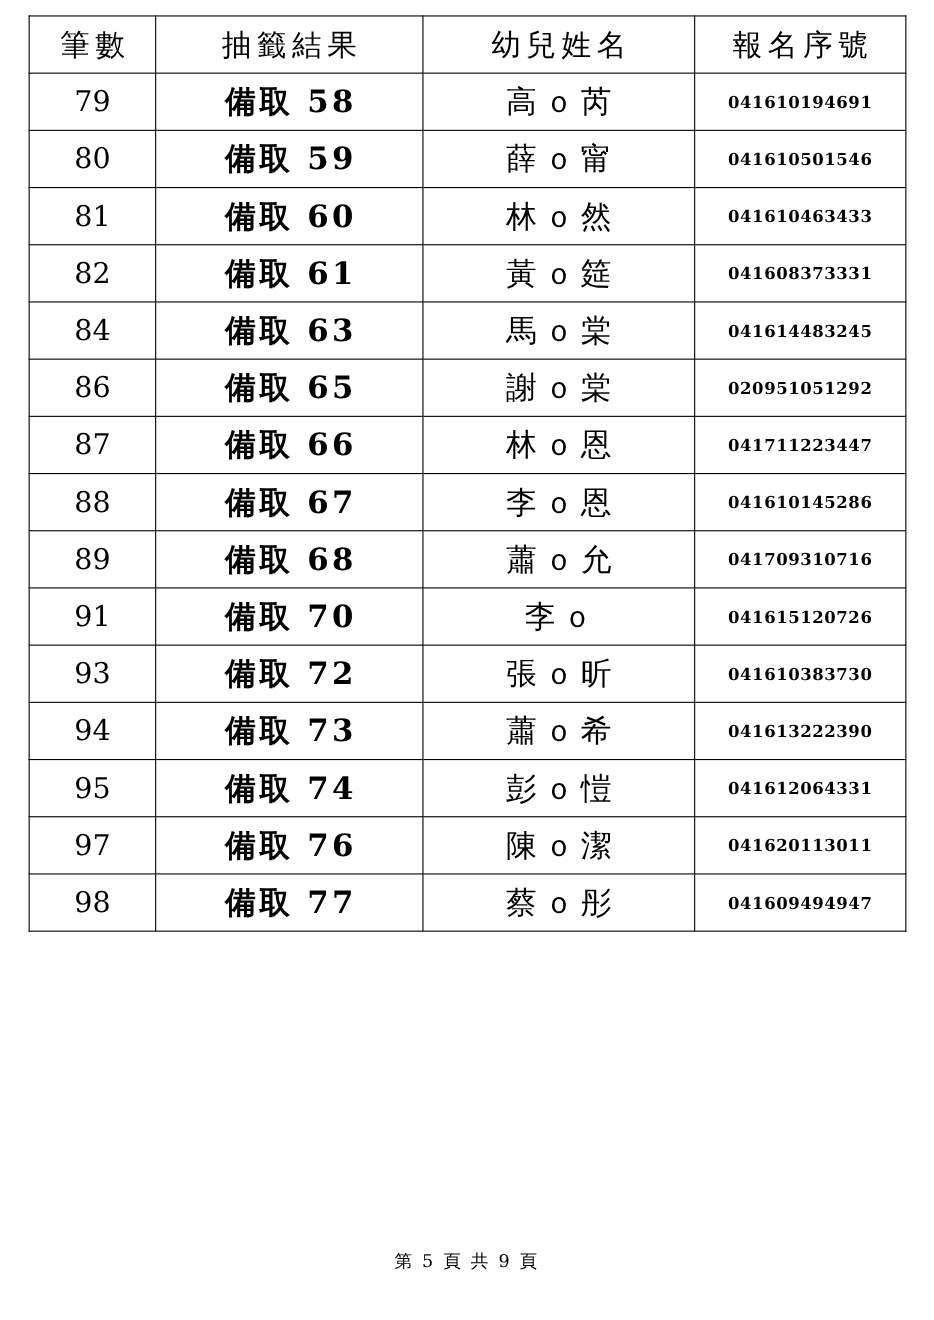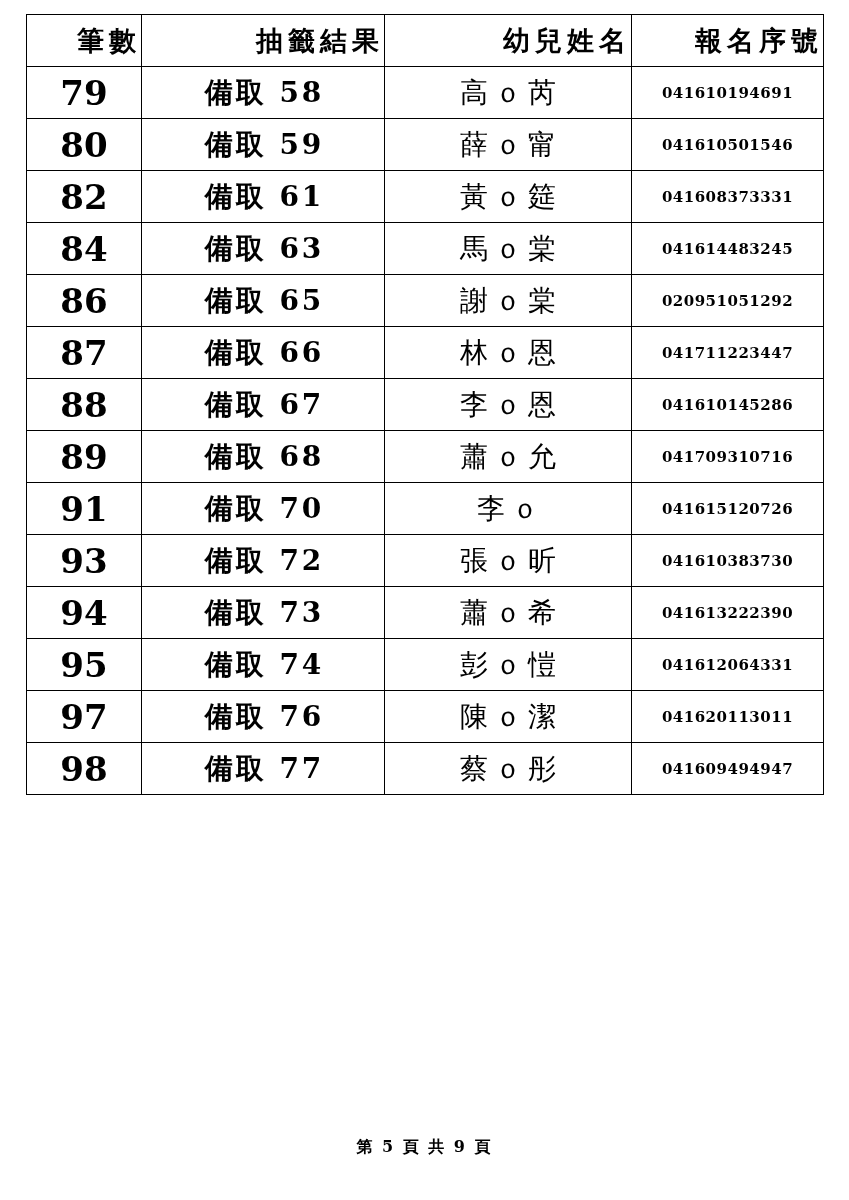--- a/index.html
+++ b/index.html
@@ -35,31 +35,30 @@
     padding: 0;
   }
   col.c-index  { width: 115px; }
   col.c-result { width: 243px; }
   col.c-name   { width: 247px; }
   col.c-serial { width: 192px; }
 
   table.roster thead th {
     height: 51px;
     font-size: 27px;
-    font-weight: bold;
+    font-weight: normal;
     letter-spacing: 5px;
     text-indent: 5px;
-    text-align: right;
   }
   table.roster tbody tr {
     height: 52px;
   }
   td.index {
-    font-size: 34px;
-    font-weight: bold;
+    font-size: 26px;
+    font-weight: normal;
   }
   td.result {
     font-size: 28px;
     font-weight: bold;
     letter-spacing: 3px;
     text-indent: 3px;
   }
   td.name {
     font-size: 28px;
     font-weight: normal;
@@ -72,21 +71,21 @@
     letter-spacing: 0.5px;
     font-weight: bold;
   }
   .footer {
     position: absolute;
     left: 0;
     right: 0;
     bottom: 42px;
     text-align: center;
     font-size: 16px;
-    font-weight: bold;
+    font-weight: normal;
     letter-spacing: 2px;
   }
 </style>
 </head>
 <body>
 
 <div class="page">
 
   <table class="roster">
     <colgroup>
@@ -110,20 +109,26 @@
           <td class="name">高ｏ芮</td>
           <td class="serial">041610194691</td>
         </tr>
         <tr>
           <td class="index">80</td>
           <td class="result">備取 59</td>
           <td class="name">薛ｏ甯</td>
           <td class="serial">041610501546</td>
         </tr>
         <tr>
+          <td class="index">81</td>
+          <td class="result">備取 60</td>
+          <td class="name">林ｏ然</td>
+          <td class="serial">041610463433</td>
+        </tr>
+        <tr>
           <td class="index">82</td>
           <td class="result">備取 61</td>
           <td class="name">黃ｏ筵</td>
           <td class="serial">041608373331</td>
         </tr>
         <tr>
           <td class="index">84</td>
           <td class="result">備取 63</td>
           <td class="name">馬ｏ棠</td>
           <td class="serial">041614483245</td>

